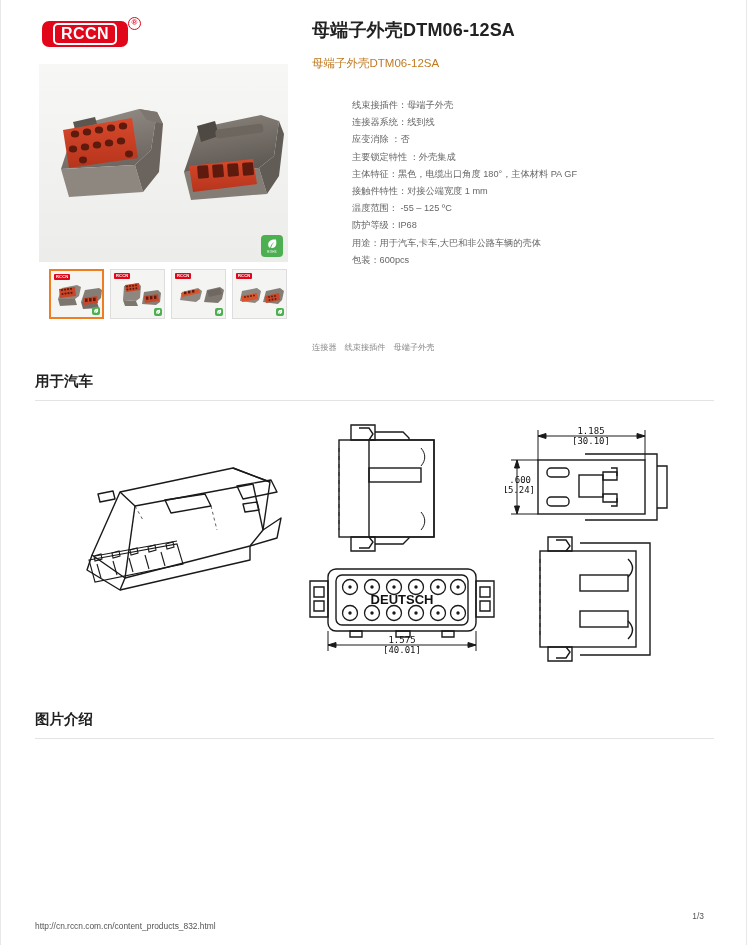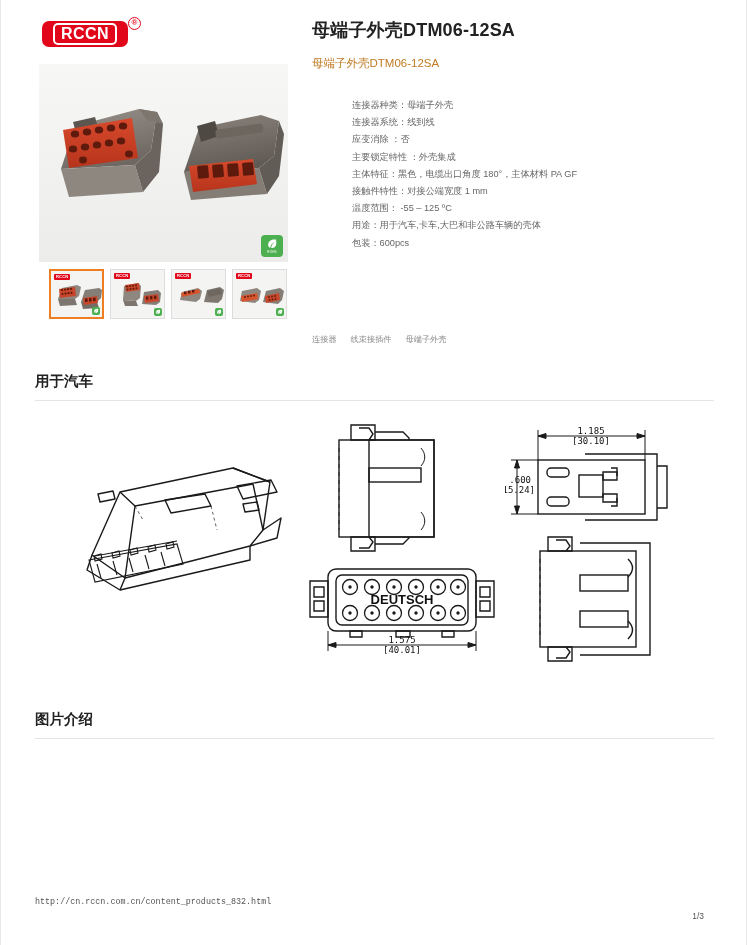--- a/index.html
+++ b/index.html
@@ -126,22 +126,22 @@
     width: 420px;
   }
   .spec-list li {
     list-style: none;
     font-size: 9.2px;
     color: #666;
     line-height: 17.2px;
     white-space: nowrap;
   }
   .tags {
-    position: absolute; left: 311px; top: 334px;
-    display: flex; gap: 14px;
+    position: absolute; left: 311px; top: 342px;
+    display: flex; gap: 8px;
   }
   .tag {
     font-size: 8.2px;
     color: #8a8a8a;
   }
 
   
   .section {
     position: absolute; left: 34px; width: 679px;
   }
@@ -169,22 +169,22 @@
   .dwg-side   { left: 470px; top: 10px;  }
   .dwg-side2  { left: 495px; top: 125px; }
 
   
   .footer {
     position: absolute; left: 0; bottom: 0;
     width: 747px; height: 48px;
     border-top: 0;
   }
   .footer-url {
-    position: absolute; left: 34px; top: 0;
-    font-size: 8.4px; color: #555; font-family: Liberation Mono, monospace;
+    position: absolute; left: 34px; top: 24px;
+    font-size: 8.4px; color: #555;
   }
   .footer-page {
     position: absolute; right: 44px; top: 14px;
     font-size: 8.4px; color: #555;
   }
 </style>
 </head>
 <body>
 
 <div class="page">
@@ -401,27 +401,28 @@
         <svg class="rohs-leaf" viewBox="0 0 12 12">
             <path d="M10 1.6C6 1 2.4 2.6 2.2 6.4c-.1 1.7.8 2.9 2 3.4.5-2.6 2-4.6 4.3-5.8-1.7 1.5-2.9 3.4-3.4 6 2.6.5 5-1.3 5.2-4.3.1-1.6-.1-3-.3-4.1z" fill="#fff"></path>
           </svg>
       </div>
     </div>
   </div>
 
   <div class="subtitle">母端子外壳DTM06-12SA</div>
 
   <ul class="spec-list">
-    <li>连接器种类：母端子外壳</li>
+    <li>线束接插件：母端子外壳</li>
     <li>连接器系统：线到线</li>
     <li>应变消除 ：否</li>
     <li>主要锁定特性 ：外壳集成</li>
     <li>主体特征：黑色，电缆出口角度 180°，主体材料 PA GF</li>
     <li>接触件特性：对接公端宽度 1 mm</li>
     <li>温度范围： -55 – 125 ºC</li>
+    <li>防护等级：IP68</li>
     <li>用途：用于汽车,卡车,大巴和非公路车辆的壳体</li>
     <li>包装：600pcs</li>
   </ul>
 
   <div class="tags">
     <span class="tag">连接器</span>
     <span class="tag">线束接插件</span>
     <span class="tag">母端子外壳</span>
   </div>
 

